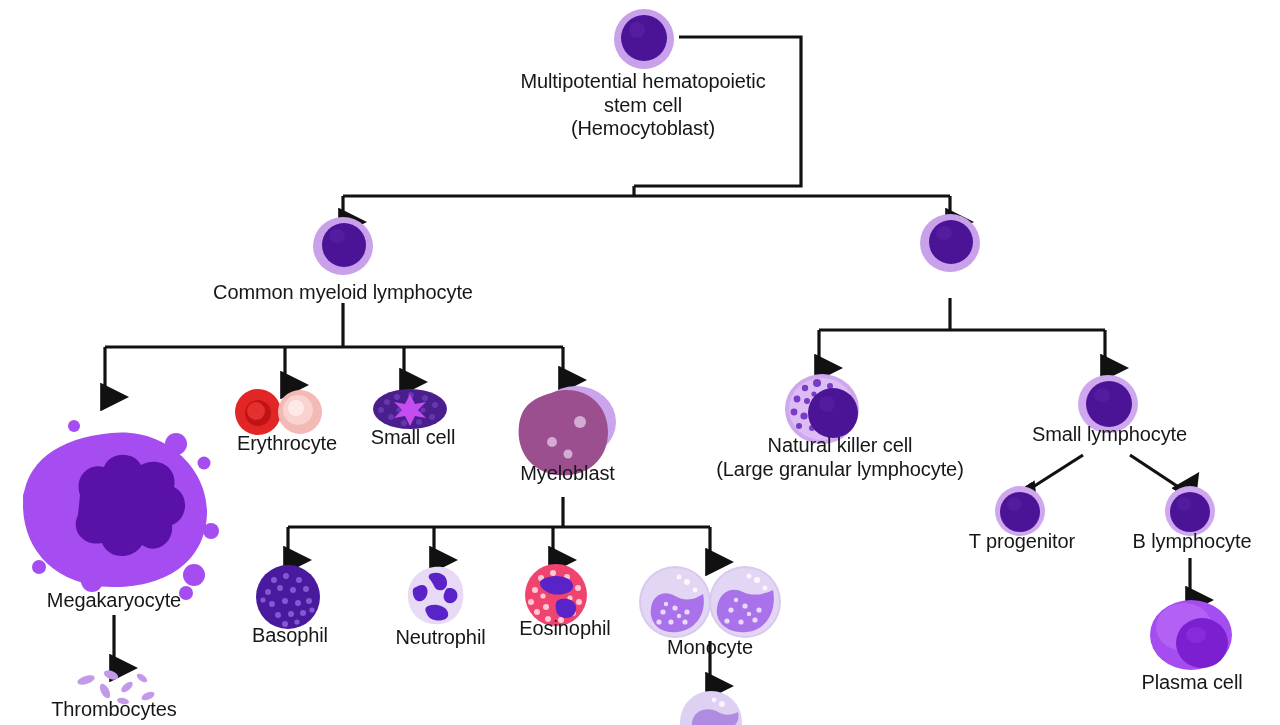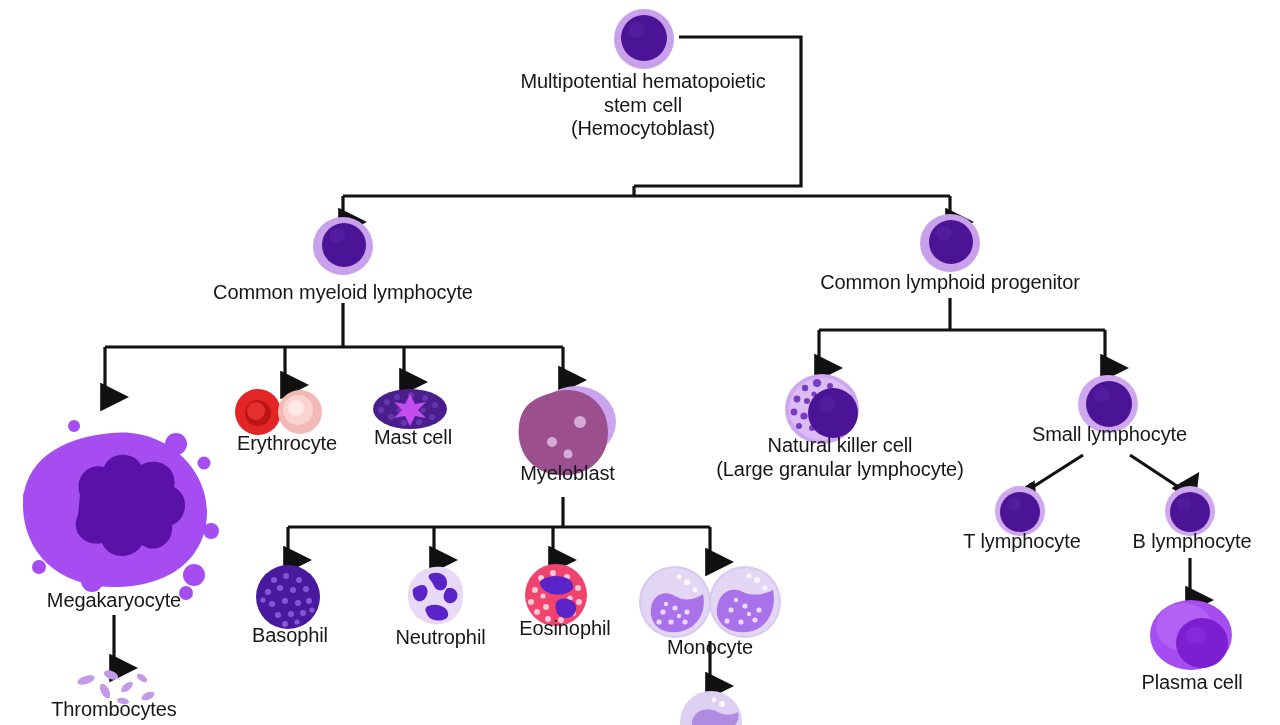--- a/index.html
+++ b/index.html
@@ -99,21 +99,20 @@
   </div>
   <div class="label l20" style="left:193px;top:281px;width:300px;">Common myeloid lymphocyte</div>
 
   <div class="node" style="left:918px;top:212px;">
     <svg width="66" height="62">
       <ellipse cx="32" cy="31" rx="30" ry="29" fill="#c9a0ea"></ellipse>
       <ellipse cx="33" cy="30" rx="22" ry="22" fill="#4b1496"></ellipse>
       <ellipse cx="26" cy="21" rx="8" ry="7" fill="#5d23ab" opacity=".5"></ellipse>
     </svg>
   </div>
-  <div class="label l20" style="left:800px;top:271px;width:300px;">Common lymphoid progenitor</div>
 
   <div class="node" style="left:8px;top:385px;">
     <svg width="220" height="215">
       <g fill="#a54df0">
         <circle cx="66" cy="41" r="6"></circle>
         <circle cx="196" cy="78" r="6.5"></circle>
         <circle cx="125" cy="122" r="6"></circle>
         <circle cx="31" cy="182" r="7"></circle>
         <circle cx="178" cy="208" r="7"></circle>
         <circle cx="203" cy="146" r="8"></circle>
@@ -173,21 +172,21 @@
         <circle cx="48" cy="36" r="3"></circle>
           <circle cx="33" cy="37" r="3"></circle>
         <circle cx="20" cy="31" r="3"></circle>
           <circle cx="10" cy="24" r="3"></circle>
         <circle cx="28" cy="24" r="2.6"></circle>
           <circle cx="52" cy="24" r="2.6"></circle>
       </g>
       <path d="M39 8 L44 18 L55 16 L47 24 L55 32 L44 30 L39 40 L34 30 L23 32 L31 24 L23 16 L34 18 Z" fill="#c44df0"></path>
     </svg>
   </div>
-  <div class="label l20" style="left:343px;top:426px;width:140px;">Mast cell</div>
+  <div class="label l20" style="left:343px;top:426px;width:140px;">Small cell</div>
 
   <div class="node" style="left:508px;top:380px;">
     <svg width="116" height="104">
       <ellipse cx="68" cy="42" rx="40" ry="36" fill="#cba4ee"></ellipse>
       <path d="M46 12 C74 4 100 22 100 52 C100 82 76 98 50 95
                C22 92 8 70 11 45 C14 24 26 18 46 12 Z" fill="#9c4f8e"></path>
       <g fill="#d9b6dd" opacity=".9">
         <circle cx="72" cy="42" r="6"></circle>
         <circle cx="44" cy="62" r="5"></circle>
         <circle cx="60" cy="74" r="4.5"></circle>
@@ -354,21 +353,21 @@
   </div>
   <div class="label l20" style="left:1022px;top:423px;width:175px;">Small lymphocyte</div>
 
   <div class="node" style="left:994px;top:485px;">
     <svg width="52" height="52">
       <circle cx="26" cy="26" r="25" fill="#cfa7ee"></circle>
       <circle cx="26" cy="27" r="20" fill="#4b1496"></circle>
       <circle cx="20" cy="19" r="7" fill="#5d23ab" opacity=".45"></circle>
     </svg>
   </div>
-  <div class="label l20" style="left:952px;top:530px;width:140px;">T lymphocyte</div>
+  <div class="label l20" style="left:952px;top:530px;width:140px;">T progenitor</div>
 
   <div class="node" style="left:1164px;top:485px;">
     <svg width="52" height="52">
       <circle cx="26" cy="26" r="25" fill="#cfa7ee"></circle>
       <circle cx="26" cy="27" r="20" fill="#4b1496"></circle>
       <circle cx="20" cy="19" r="7" fill="#5d23ab" opacity=".45"></circle>
     </svg>
   </div>
   <div class="label l20" style="left:1122px;top:530px;width:140px;">B lymphocyte</div>
 

